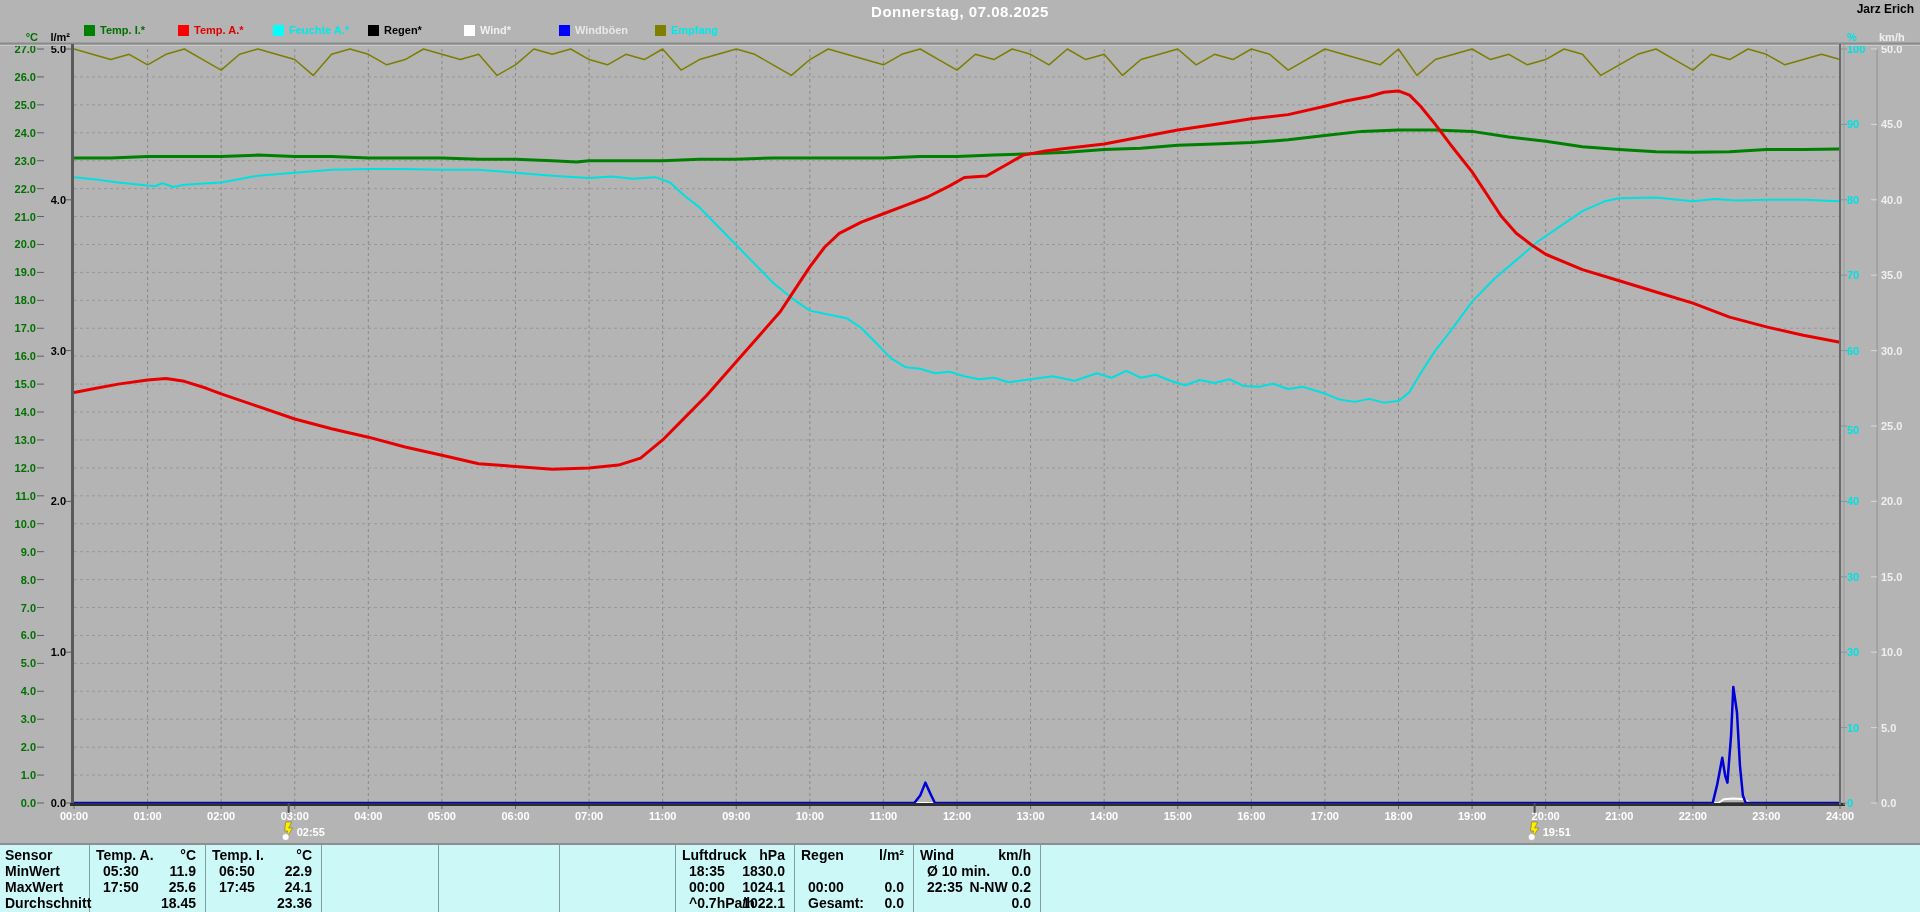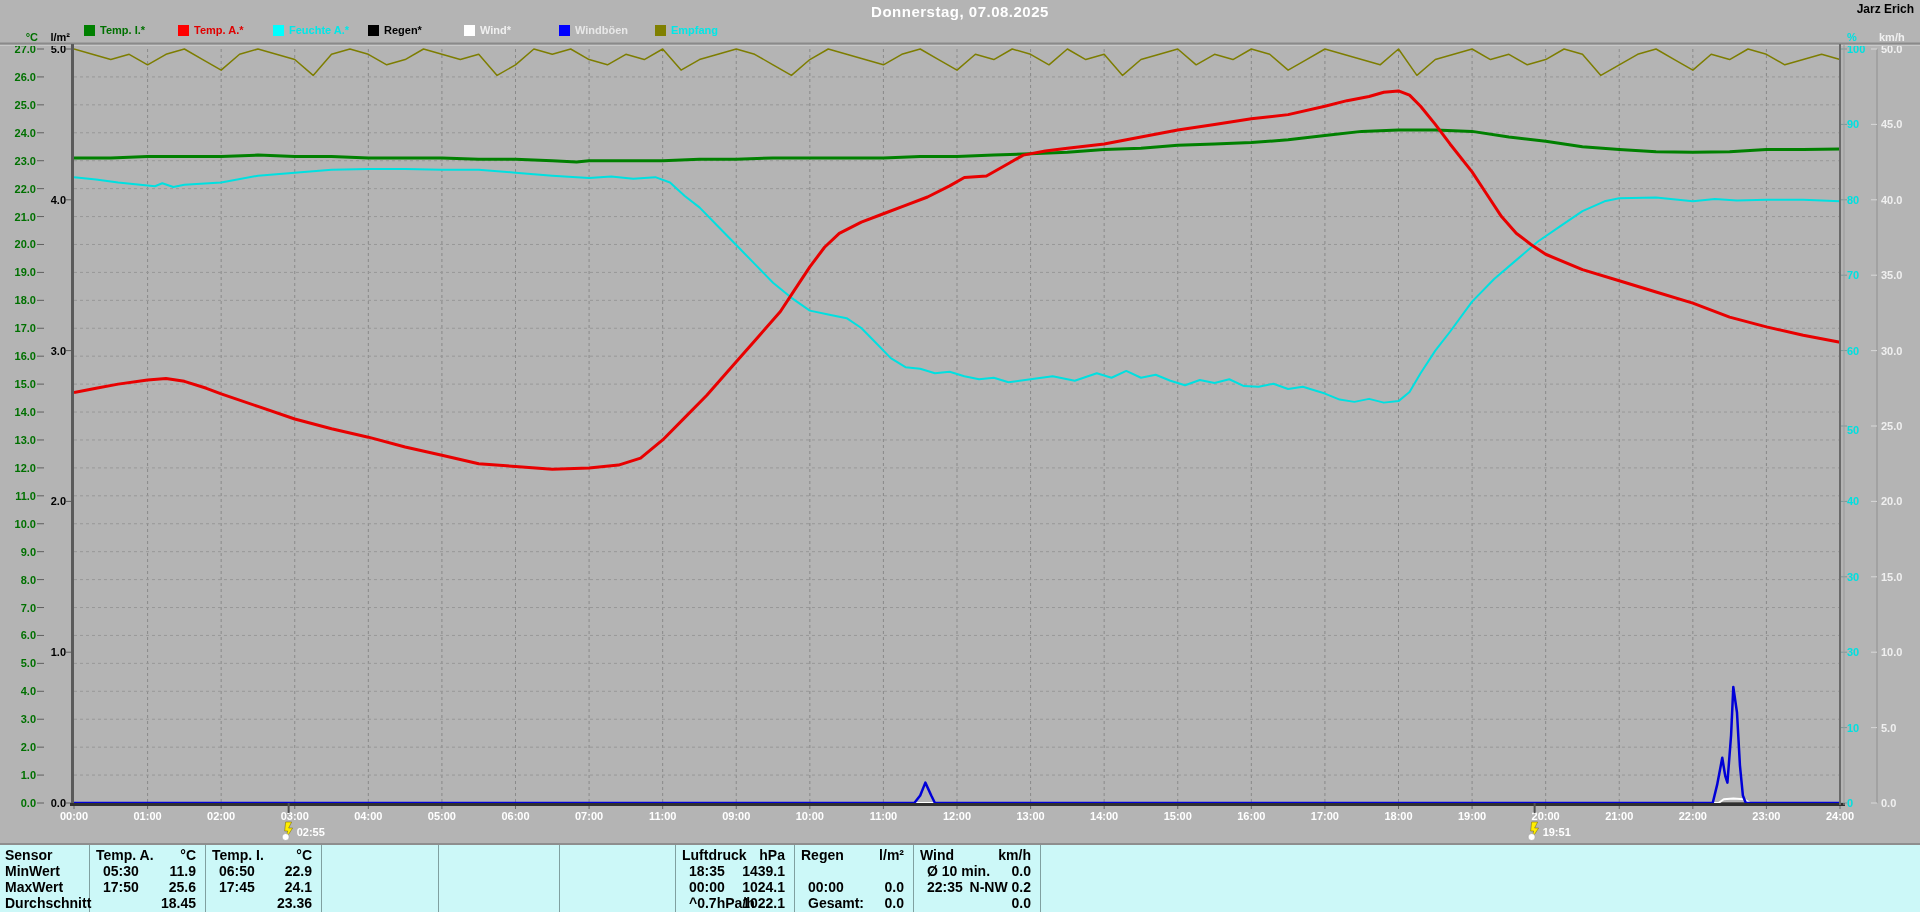--- a/index.html
+++ b/index.html
@@ -347,21 +347,21 @@
       <div class="tbl-cell" style="left: 212px; top: 3px;">Temp. I.</div>
       <div class="tbl-cell" style="left: 205px; top: 3px; width: 107px; text-align: right;">°C</div>
       <div class="tbl-cell" style="left: 219px; top: 19px;">06:50</div>
       <div class="tbl-cell" style="left: 205px; top: 19px; width: 107px; text-align: right;">22.9</div>
       <div class="tbl-cell" style="left: 219px; top: 35px;">17:45</div>
       <div class="tbl-cell" style="left: 205px; top: 35px; width: 107px; text-align: right;">24.1</div>
       <div class="tbl-cell" style="left: 205px; top: 51px; width: 107px; text-align: right;">23.36</div>
       <div class="tbl-cell" style="left: 682px; top: 3px;">Luftdruck</div>
       <div class="tbl-cell" style="left: 675px; top: 3px; width: 110px; text-align: right;">hPa</div>
       <div class="tbl-cell" style="left: 689px; top: 19px;">18:35</div>
-      <div class="tbl-cell" style="left: 675px; top: 19px; width: 110px; text-align: right;">1439.1</div>
+      <div class="tbl-cell" style="left: 675px; top: 19px; width: 110px; text-align: right;">1830.0</div>
       <div class="tbl-cell" style="left: 689px; top: 35px;">00:00</div>
       <div class="tbl-cell" style="left: 675px; top: 35px; width: 110px; text-align: right;">1024.1</div>
       <div class="tbl-cell" style="left: 689px; top: 51px;">^0.7hPa/h</div>
       <div class="tbl-cell" style="left: 675px; top: 51px; width: 110px; text-align: right;">1022.1</div>
       <div class="tbl-cell" style="left: 801px; top: 3px;">Regen</div>
       <div class="tbl-cell" style="left: 794px; top: 3px; width: 110px; text-align: right;">l/m²</div>
       <div class="tbl-cell" style="left: 808px; top: 35px;">00:00</div>
       <div class="tbl-cell" style="left: 794px; top: 35px; width: 110px; text-align: right;">0.0</div>
       <div class="tbl-cell" style="left: 808px; top: 51px;">Gesamt:</div>
       <div class="tbl-cell" style="left: 794px; top: 51px; width: 110px; text-align: right;">0.0</div>

